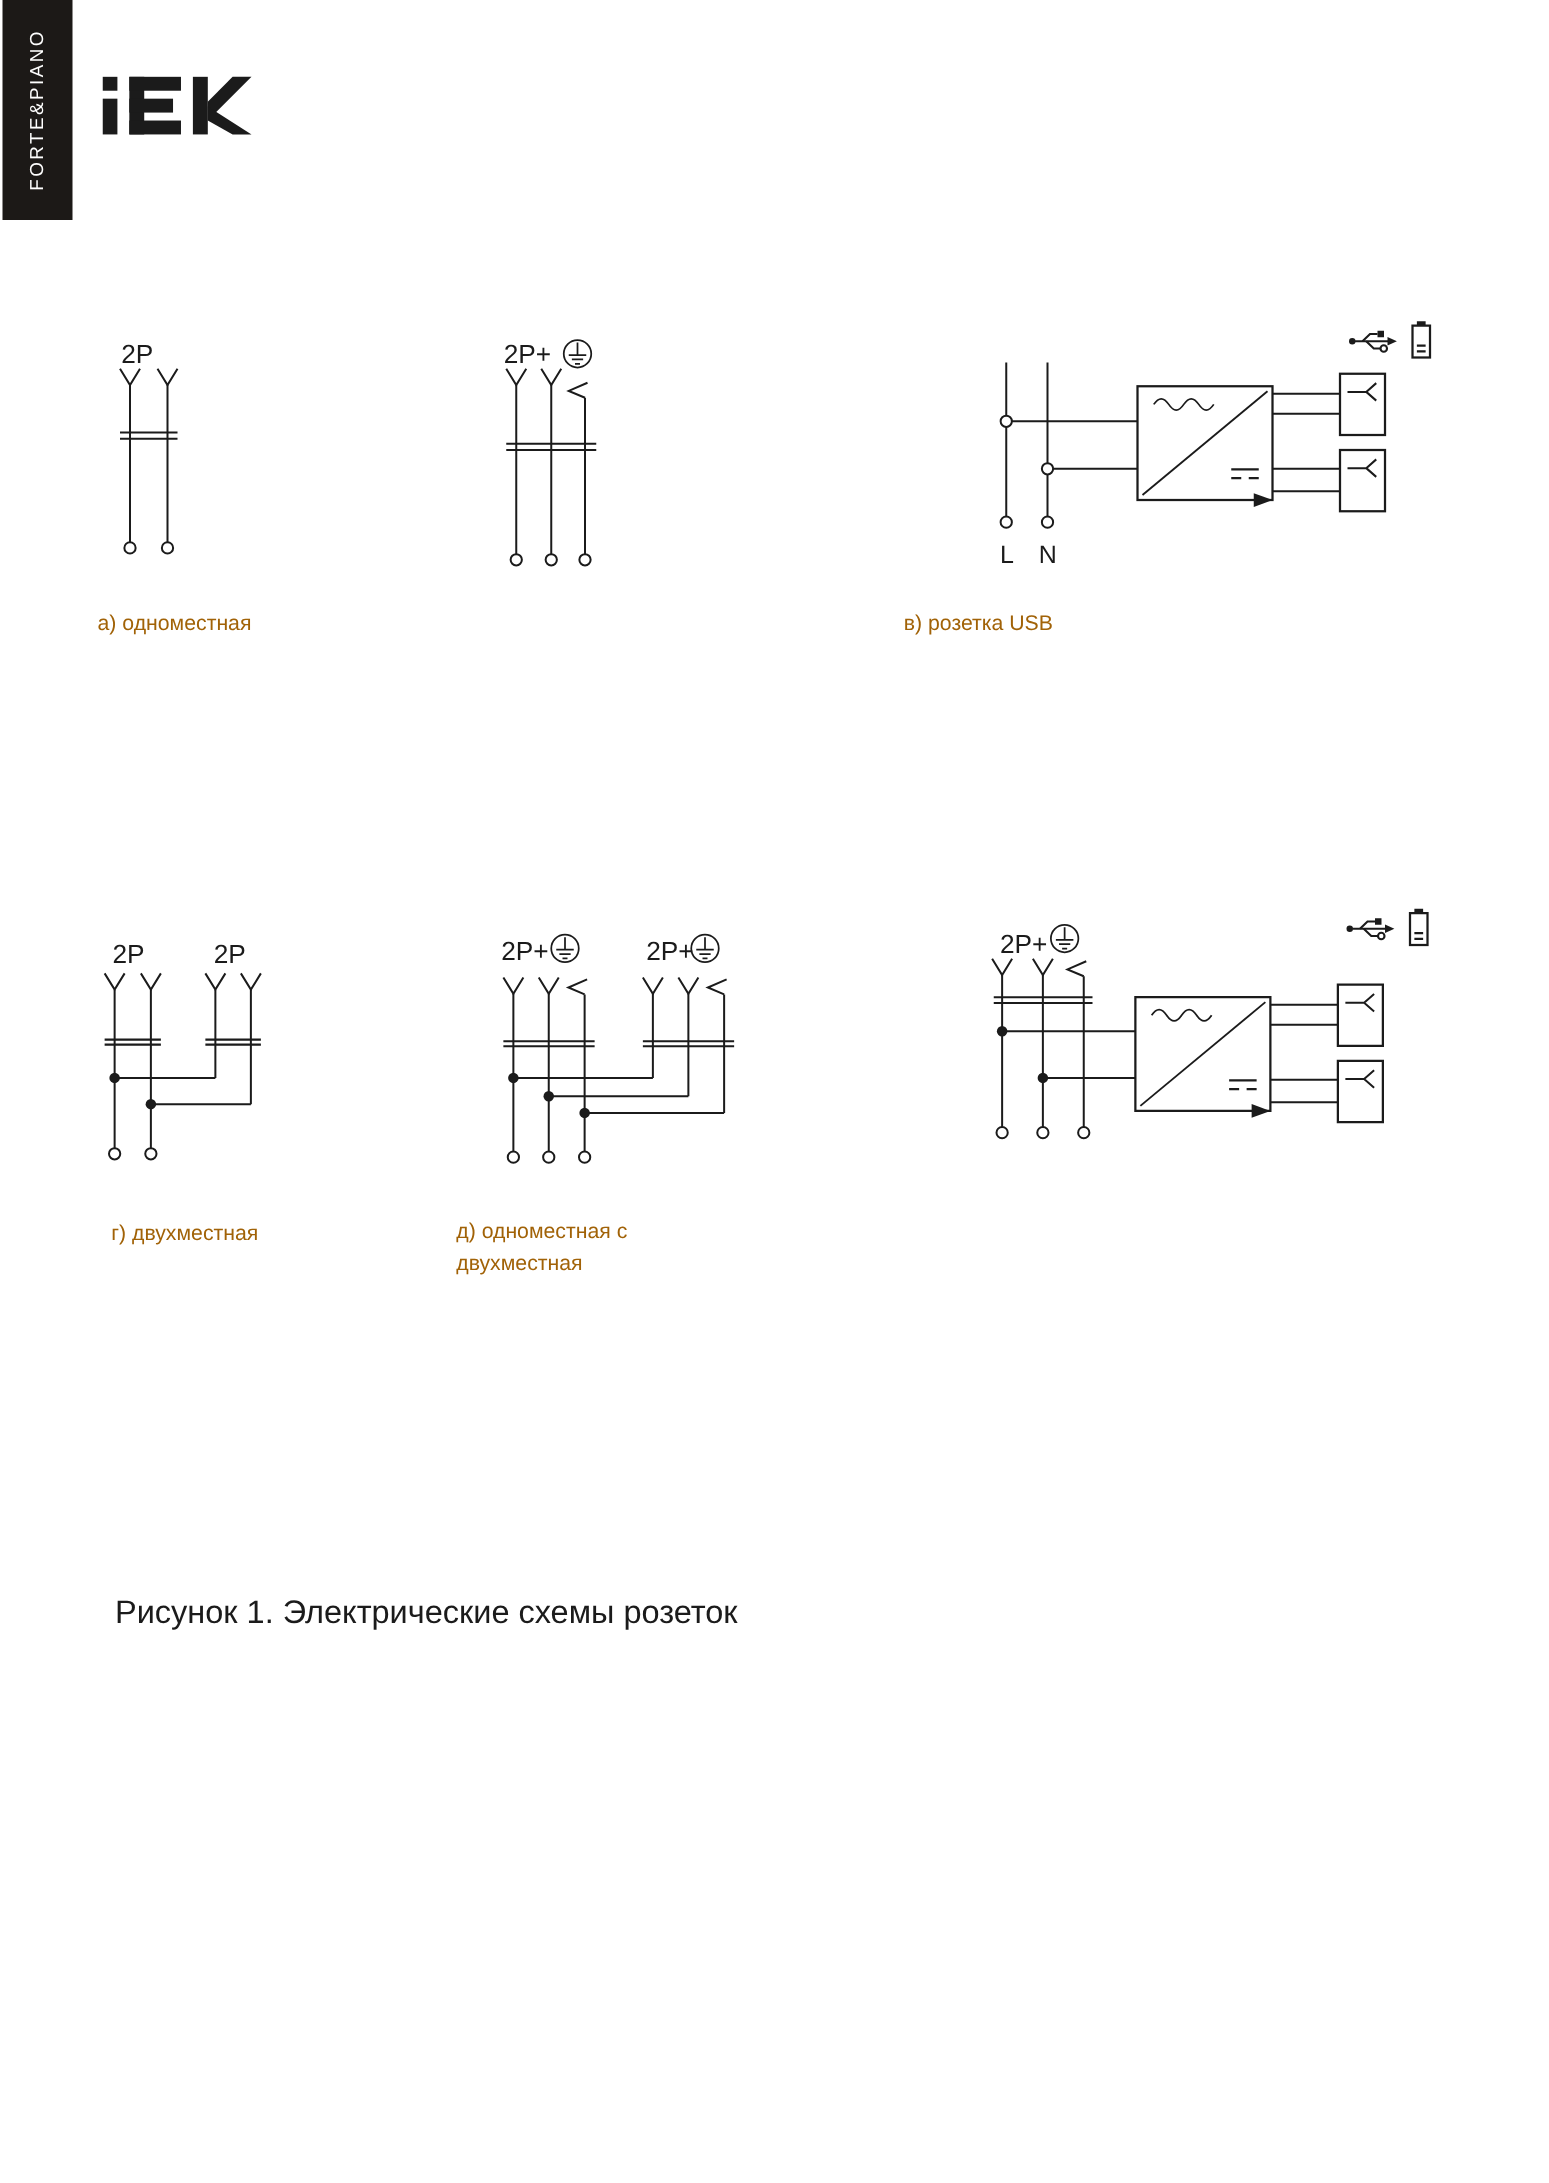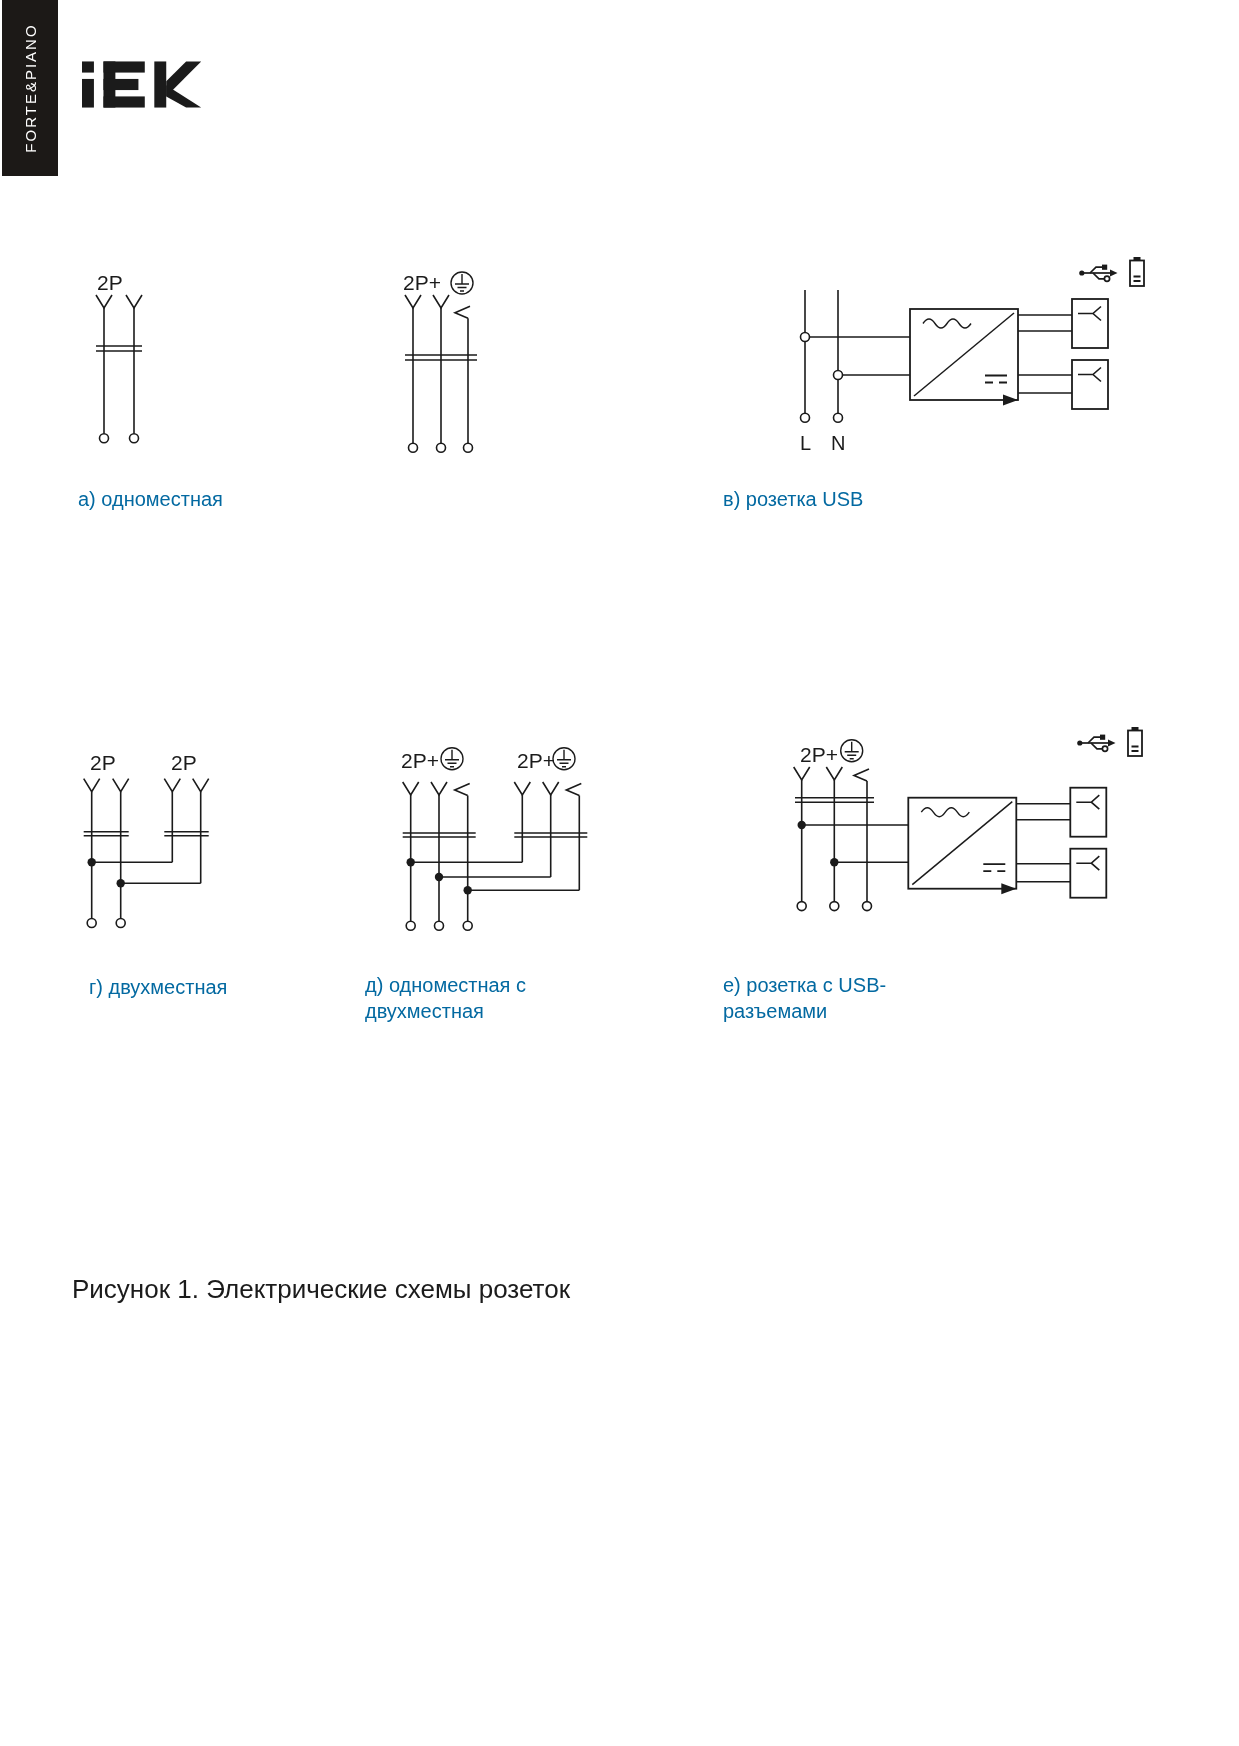--- a/index.html
+++ b/index.html
@@ -8,22 +8,22 @@
   .brand-tab{position:absolute;left:2px;top:0;width:56px;height:176px;background:#1c1917;}
   .brand-text{position:absolute;left:50%;top:50%;transform:translate(-50%,-50%) rotate(-90deg);
         white-space:nowrap;color:#ffffff;font-size:15px;letter-spacing:2px;}
   .logo{position:absolute;left:82px;top:56px;}
   svg.diag{position:absolute;overflow:visible;}
   .ln{stroke:#1b1b1b;stroke-width:1.6;fill:none;}
   .node-open{fill:#ffffff;stroke:#1b1b1b;stroke-width:1.6;}
   .node-dot{fill:#1b1b1b;stroke:none;}
   text.lbl{font-family:"Liberation Sans",sans-serif;font-size:21px;fill:#1b1b1b;}
   text.lbl2{font-family:"Liberation Sans",sans-serif;font-size:20px;fill:#1b1b1b;}
-  .cap{position:absolute;font-size:20px;line-height:26px;color:#0369a1;white-space:nowrap;}
-  .figcap{position:absolute;left:72px;top:1274px;font-size:26px;color:#1b1b1b;white-space:nowrap;}
+  .cap{position:absolute;font-size:17px;line-height:26px;color:#a16207;white-space:nowrap;}
+  .figcap{position:absolute;left:92px;top:1274px;font-size:26px;color:#1b1b1b;white-space:nowrap;}
 </style>
 </head>
 <body>
 
 <div class="page">
 
   <svg width="0" height="0" style="position:absolute" aria-hidden="true">
     <defs>
       <g id="fork" stroke="#1b1b1b" stroke-width="1.6" fill="none">
         <path d="M-8,-13 L0,0 L8,-13"></path>
@@ -182,20 +182,16 @@
     <use href="#batticon" transform="translate(417,12)"></use>
   </svg>
 
   <div class="cap" style="left:78px;top:486px">а) одноместная</div>
   <div class="cap" style="left:723px;top:486px">в) розетка USB</div>
   <div class="cap" style="left:89px;top:974px">г) двухместная</div>
   <div class="cap" style="left:365px;top:972px">
     <div>д) одноместная с</div>
     <div>двухместная</div>
   </div>
-  <div class="cap" style="left:723px;top:972px">
-    <div>е) розетка с USB-</div>
-    <div>разъемами</div>
-  </div>
 
   <div class="figcap">Рисунок 1. Электрические схемы розеток</div>
 
 </div>
 
 </body></html>

